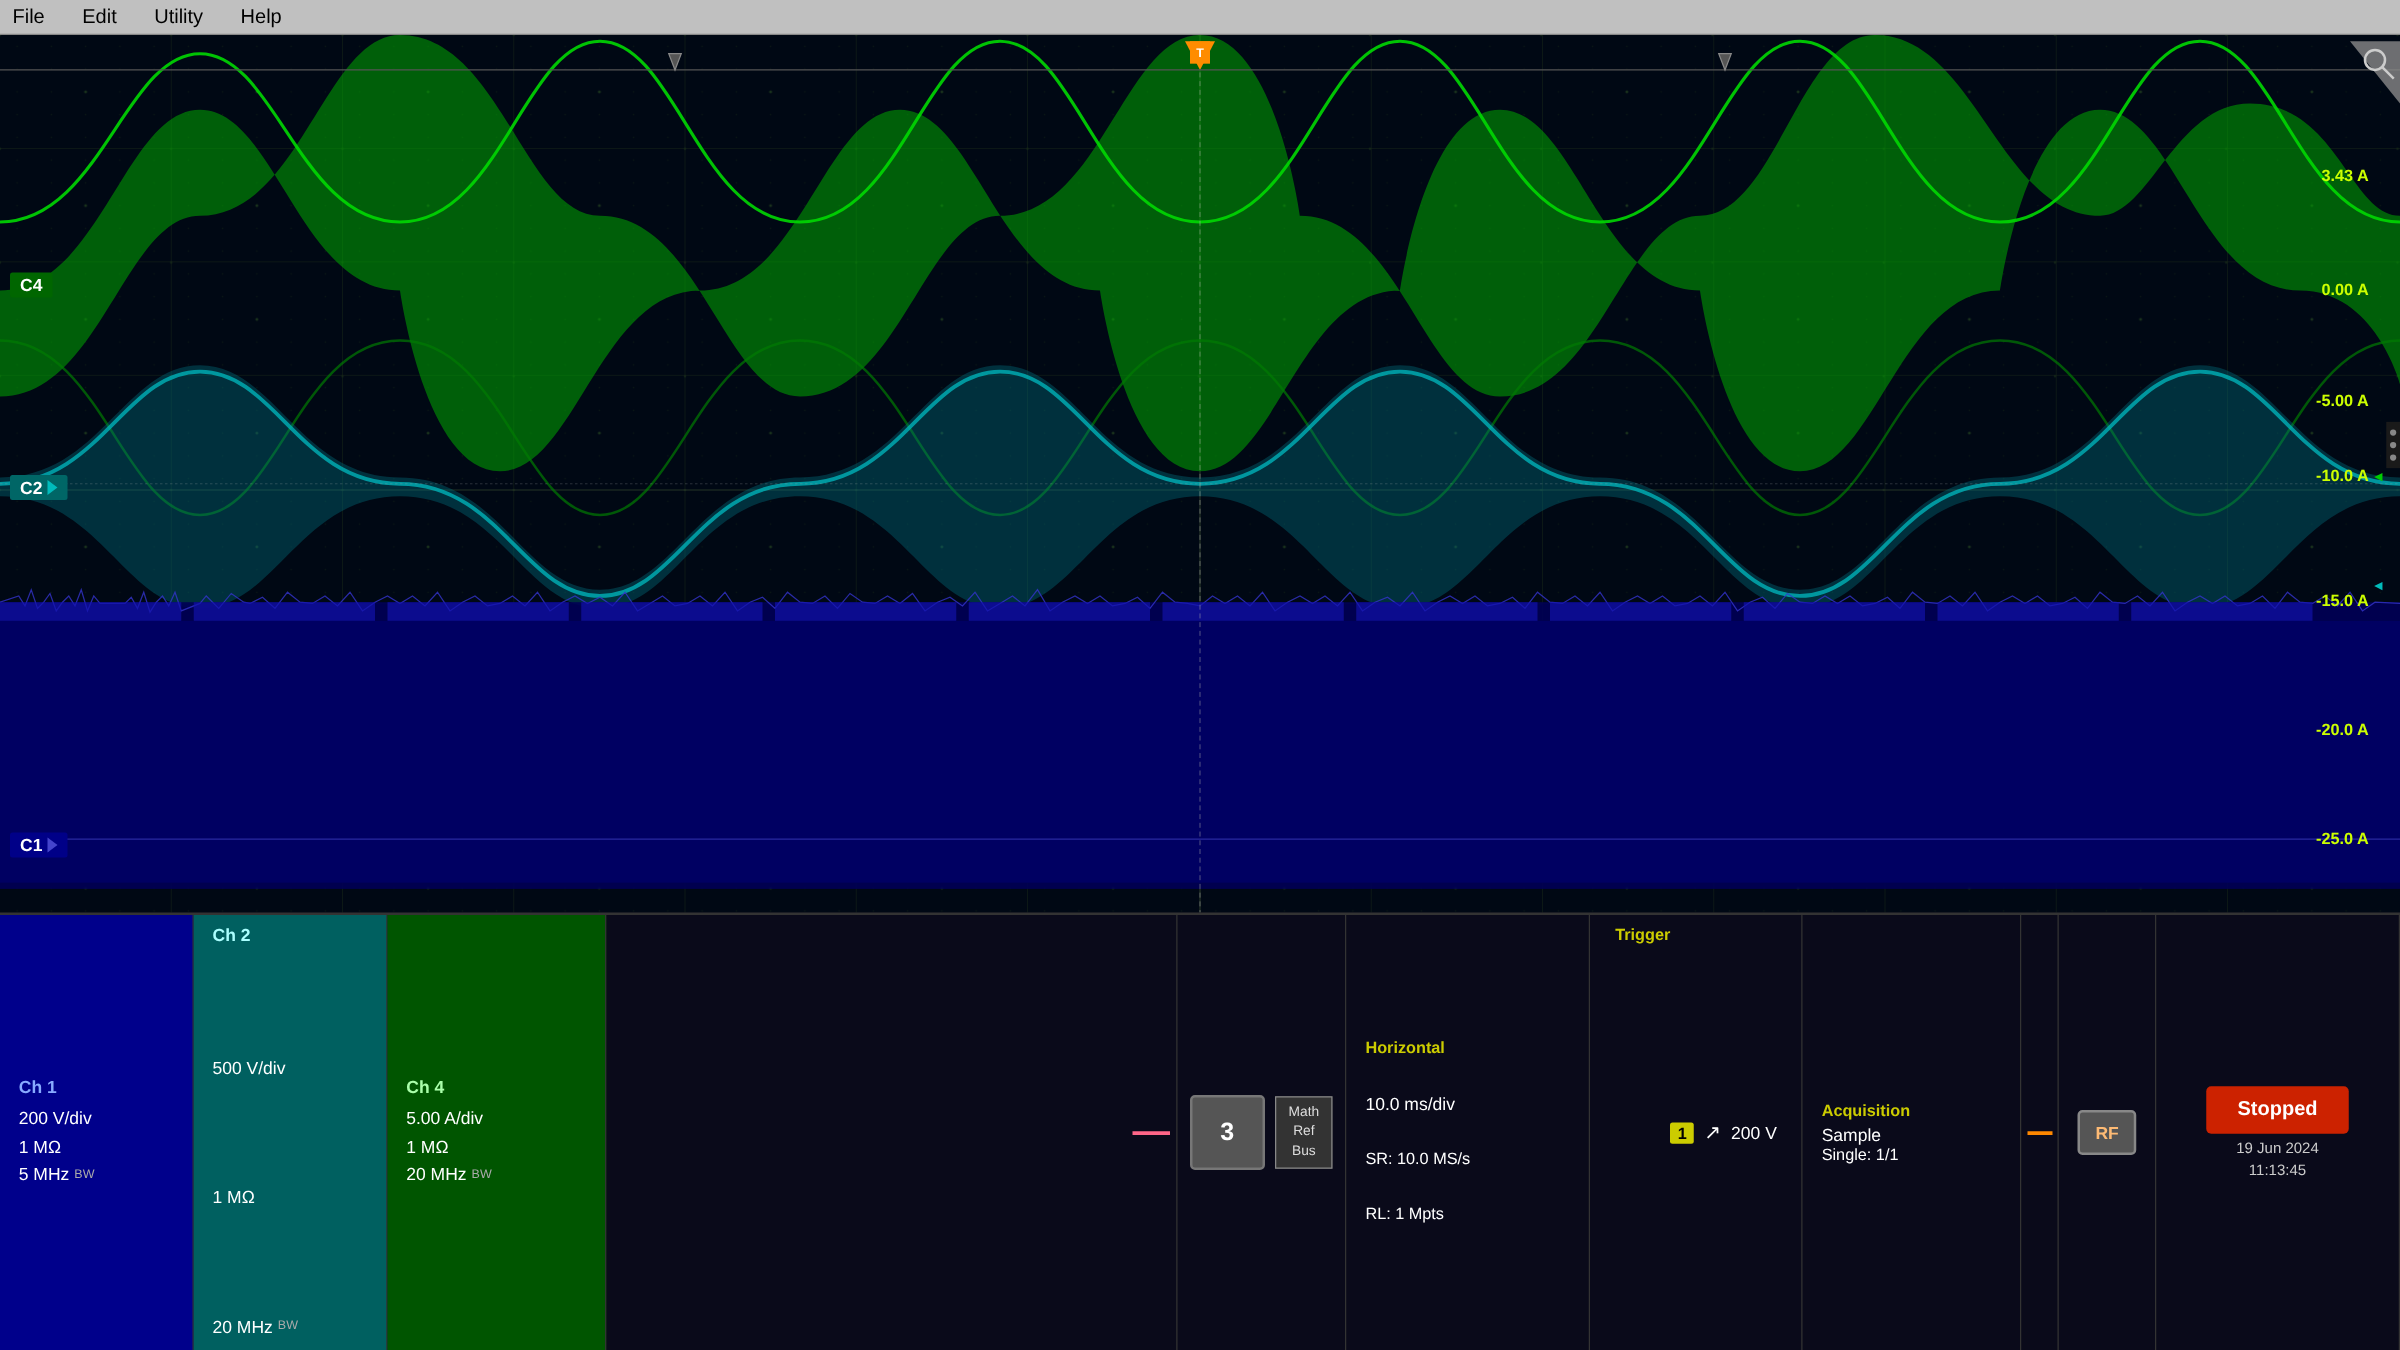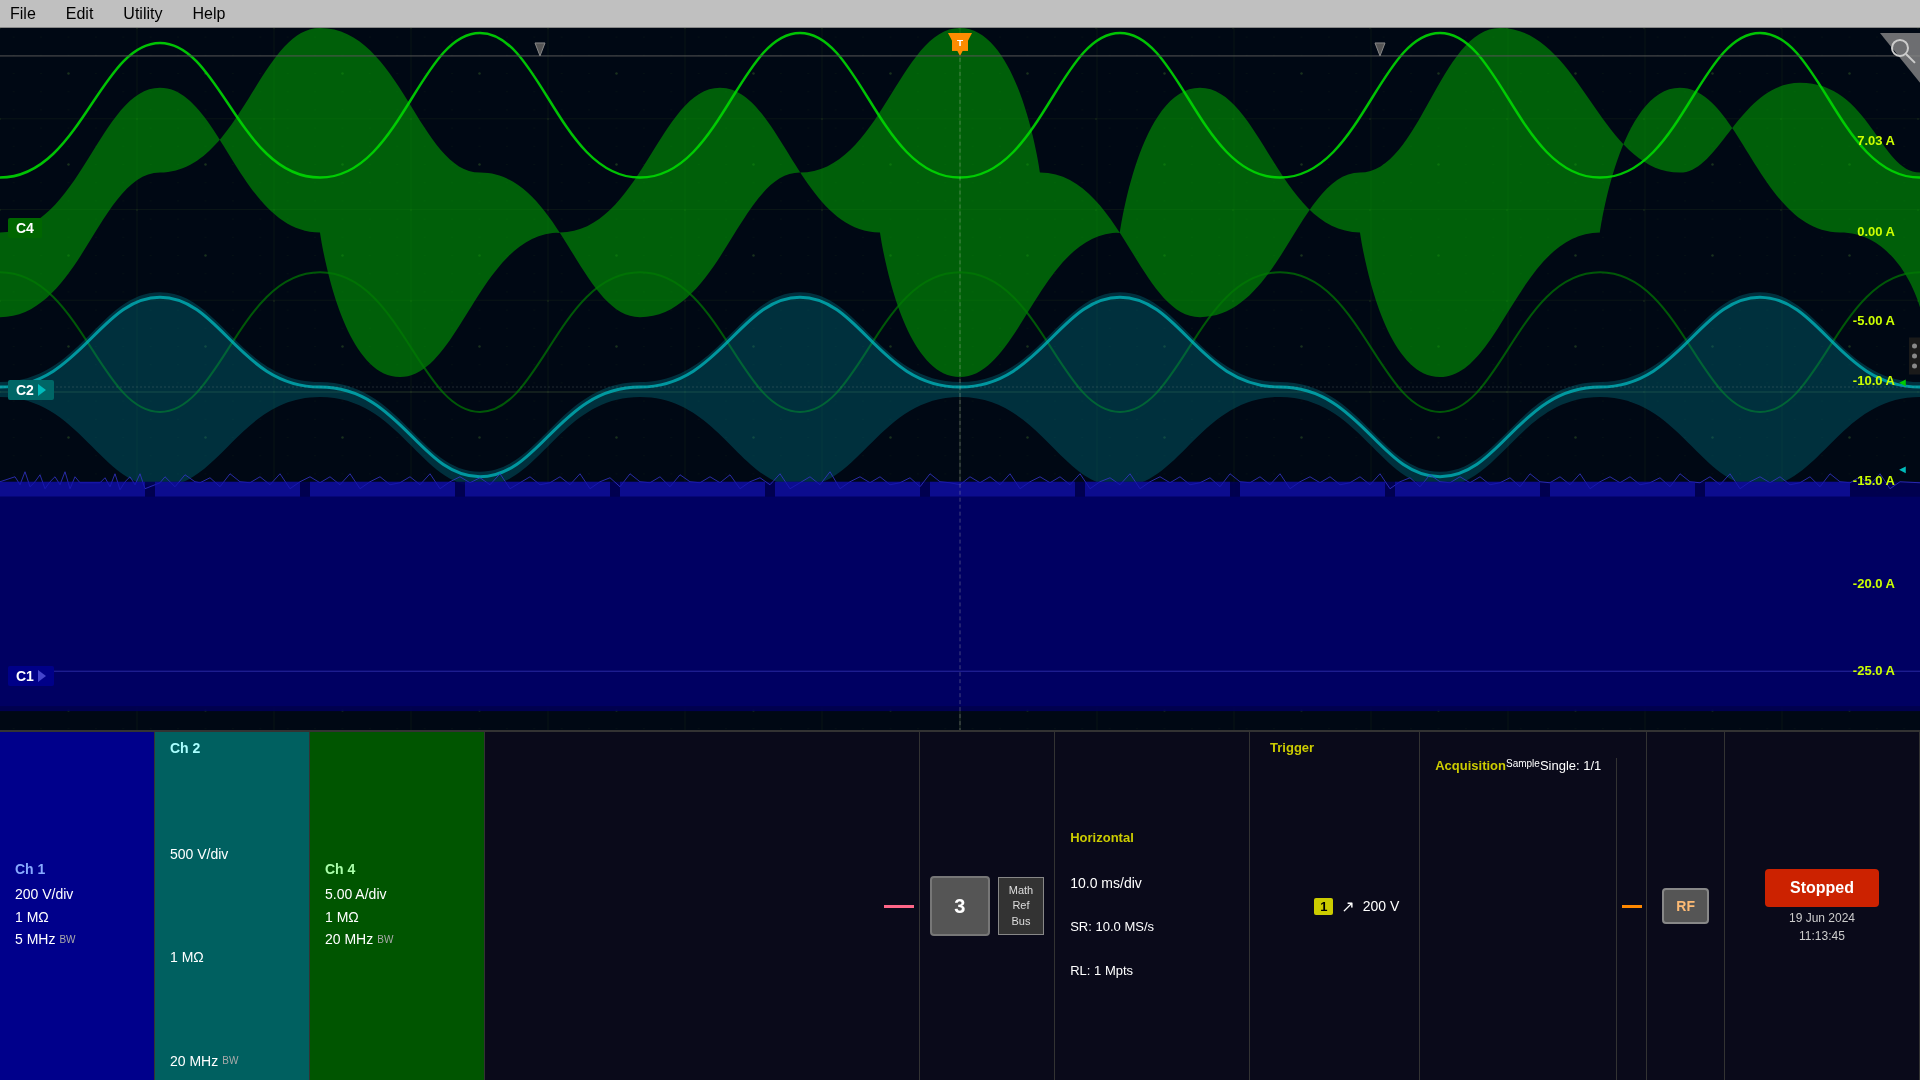--- a/index.html
+++ b/index.html
@@ -135,26 +135,25 @@
     .trigger-panel-title {
       font-size: 13px;
       font-weight: bold;
       color: #cccc00;
       margin-bottom: 4px;
     }
 
     
     .acq-panel {
       display: flex;
-      flex-direction: row;
-      justify-content: center;
-      padding: 0 15px;
+      flex-direction: column;
+      justify-content: center;
+      padding: 12px 15px;
       border-right: 1px solid #333;
       min-width: 160px;
-      margin-top: 26px;
     }
     .acq-panel-title {
       font-size: 13px;
       font-weight: bold;
       color: #cccc00;
       margin-bottom: 4px;
     }
 
     
     .rf-button {
@@ -463,21 +462,21 @@
   <div style="position:absolute; left:8px; top:352px; background:#006666; color:white; font-size:14px; font-weight:bold; padding:2px 8px; border-radius:2px; z-index:10; display:flex; align-items:center;">
     <span>C2</span>
     <span style="margin-left:4px; display:inline-block; width:0; height:0; border-top:6px solid transparent; border-bottom:6px solid transparent; border-left:8px solid #00bbbb;"></span>
   </div>
 
   <div style="position:absolute; left:8px; top:638px; background:#000088; color:white; font-size:14px; font-weight:bold; padding:2px 8px; border-radius:2px; z-index:10; display:flex; align-items:center;">
     <span>C1</span>
     <span style="margin-left:4px; display:inline-block; width:0; height:0; border-top:6px solid transparent; border-bottom:6px solid transparent; border-left:8px solid #4444cc;"></span>
   </div>
 
-  <div style="position:absolute; right:25px; top:105px; color:#ccff00; font-size:13px; font-weight:bold;">7.03 A</div>
+  <div style="position:absolute; right:25px; top:105px; color:#ccff00; font-size:13px; font-weight:bold;">3.43 A</div>
   <div style="position:absolute; right:25px; top:196px; color:#ccff00; font-size:13px; font-weight:bold;">0.00 A</div>
   <div style="position:absolute; right:25px; top:285px; color:#ccff00; font-size:13px; font-weight:bold;">-5.00 A</div>
   <div style="position:absolute; right:25px; top:345px; color:#ccff00; font-size:13px; font-weight:bold;">-10.0 A</div>
   <div style="position:absolute; right:25px; top:445px; color:#ccff00; font-size:13px; font-weight:bold;">-15.0 A</div>
   <div style="position:absolute; right:25px; top:548px; color:#ccff00; font-size:13px; font-weight:bold;">-20.0 A</div>
   <div style="position:absolute; right:25px; top:635px; color:#ccff00; font-size:13px; font-weight:bold;">-25.0 A</div>
 
   <div style="position:absolute; right:0; top:45%; transform:translateY(-50%); display:flex; flex-direction:column; gap:5px; padding:6px 3px; background:#1a1a1a; cursor:pointer; z-index:20;">
     <div style="width:5px; height:5px; background:#888; border-radius:50%;"></div>
     <div style="width:5px; height:5px; background:#888; border-radius:50%;"></div>
@@ -547,21 +546,21 @@
     <div class="trigger-panel-title" style="color:#cccc00; font-size:13px; font-weight:bold; margin-bottom:4px;">Trigger</div>
     <div style="display:flex; align-items:center; gap:8px;">
       <div style="background:#cccc00; color:#000; font-size:13px; font-weight:bold; padding:1px 6px; border-radius:2px;">1</div>
       <span style="color:white; font-size:16px;">↗</span>
       <span style="color:white; font-size:14px;">200 V</span>
     </div>
   </div>
 
   <div class="acq-panel" style="min-width:175px;">
     <div class="acq-panel-title" style="color:#cccc00; font-size:13px; font-weight:bold; margin-bottom:4px;">Acquisition</div>
-    <div style="color:white; font-size:10px;">Sample</div>
+    <div style="color:white; font-size:14px;">Sample</div>
     <div style="color:white; font-size:13px;">Single: 1/1</div>
   </div>
 
   <div style="width:30px; display:flex; align-items:center; justify-content:center; border-right:1px solid #333;">
     <div style="width:20px; height:3px; background:#ff8800;"></div>
   </div>
 
   <div class="rf-button" style="min-width:70px;">
     <button class="rf-btn">RF</button>
   </div>

